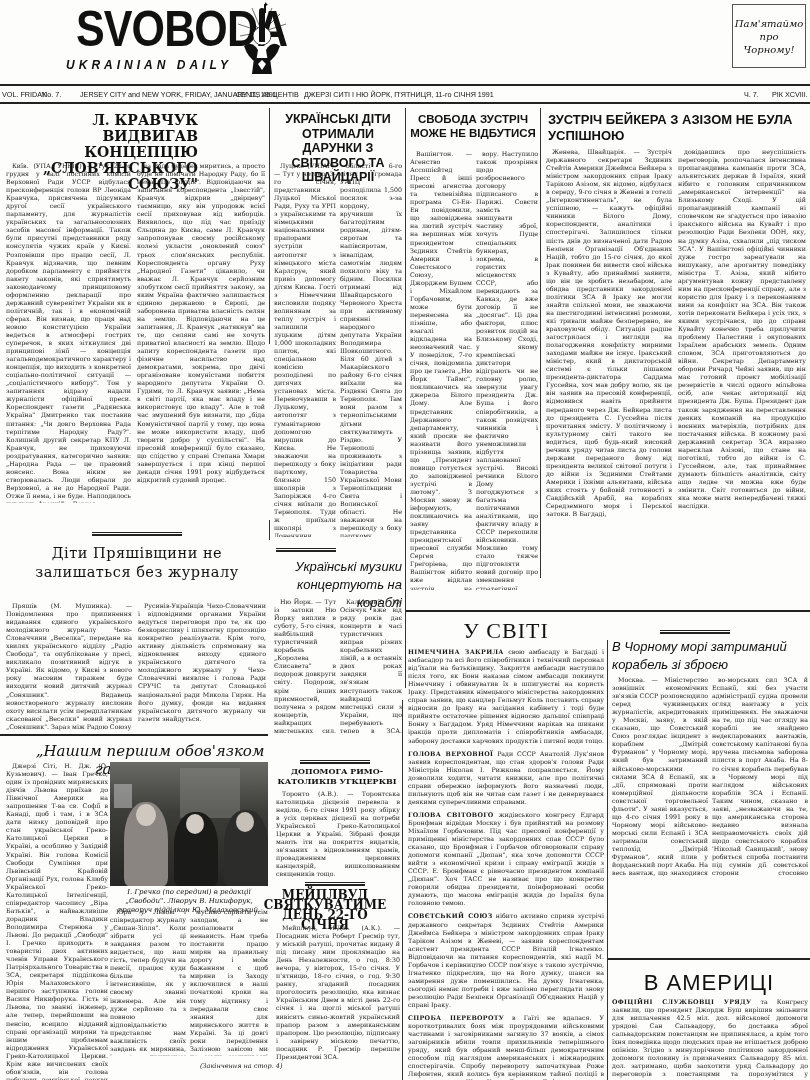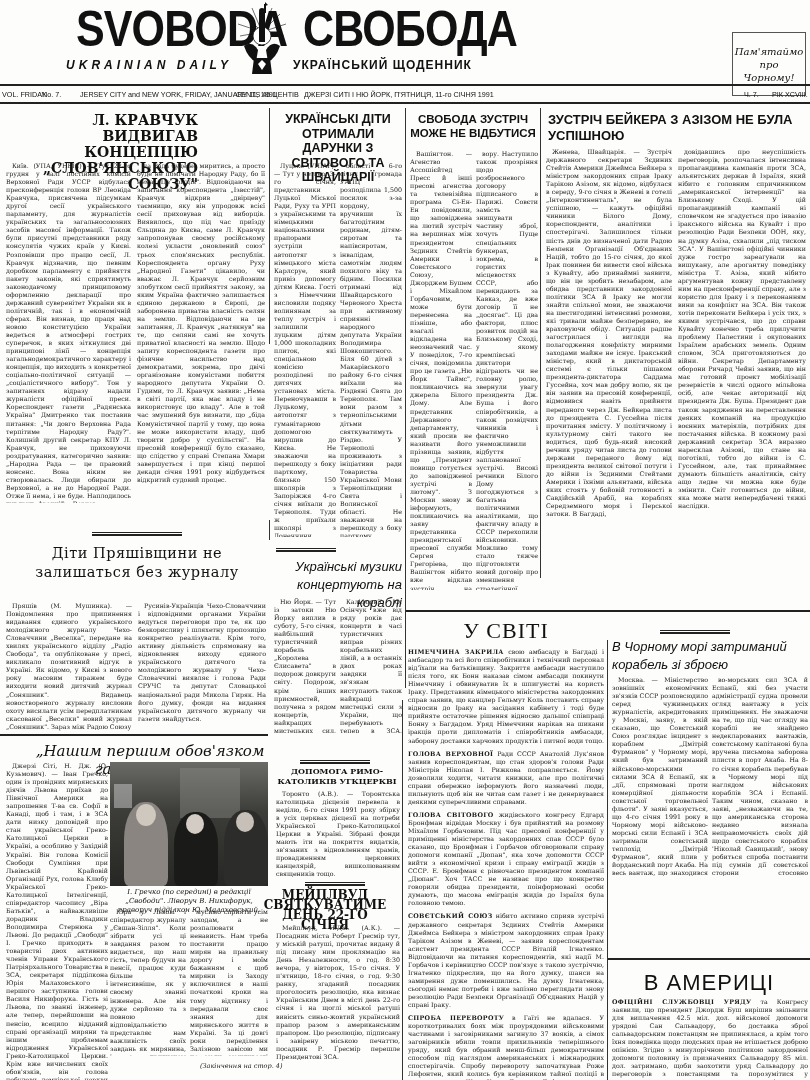--- a/index.html
+++ b/index.html
@@ -6,21 +6,21 @@
   html, body { width: 810px; height: 1080px; background: #fdfdfb; overflow: hidden; }
   body { font-family: "DejaVu Serif", serif; color: #111; position: relative; }
 
   .masthead { position: absolute; left: 0; top: 0; width: 810px; height: 82px; }
   .mast-lat { position: absolute; left: 64px; top: 2px; width: 170px; text-align: center; }
   .mast-cyr { position: absolute; left: 290px; top: 2px; width: 185px; text-align: center; }
   .mast-title { font-family: "Liberation Sans", sans-serif; font-weight: 700; font-size: 50px; letter-spacing: -1px; line-height: 54px; transform: scaleX(0.86); transform-origin: center; display: block; }
   .mast-sub { font-family: "Liberation Sans", sans-serif; font-weight: 700; font-style: italic; font-size: 12px; letter-spacing: 4px; display: block; margin-top: 2px; }
   .mast-cyr .mast-sub { font-style: normal; letter-spacing: 1px; font-size: 12px; }
   .emblem { position: absolute; left: 236px; top: 2px; width: 52px; height: 72px; }
-  .remember-box { position: absolute; left: 732px; top: 4px; width: 74px; height: 64px; border: 1px solid #555; display: flex; align-items: center; justify-content: center; text-align: center; font-style: italic; font-size: 10px; line-height: 13px; font-family: "DejaVu Serif", serif; margin-top: 28px; }
+  .remember-box { position: absolute; left: 732px; top: 4px; width: 74px; height: 64px; border: 1px solid #555; display: flex; align-items: center; justify-content: center; text-align: center; font-style: italic; font-size: 10px; line-height: 13px; font-family: "DejaVu Serif", serif; }
 
   .dateline { position: absolute; left: 0; top: 84px; width: 810px; height: 20px; border-top: 2px solid #222; border-bottom: 2px solid #222; display: flex; align-items: center; font-family: "Liberation Sans", sans-serif; font-size: 7.2px; white-space: nowrap; }
   .dateline span { position: absolute; }
 
   .col-rule { position: absolute; width: 1px; background: #333; }
   .hrule { position: absolute; height: 2px; background: #222; }
   .deco-rule { position: absolute; height: 4px; border-top: 1px solid #222; border-bottom: 2px solid #222; }
 
   .headline { position: absolute; font-family: "Liberation Sans", sans-serif; font-weight: 700; line-height: 1.12; }
   .headline.serif { font-family: "DejaVu Serif", serif; }
@@ -60,24 +60,20 @@
     <circle cx="26" cy="34" r="9" fill="#fff" stroke="#111" stroke-width="0.8"></circle>
     <rect x="23" y="10" width="6" height="30" fill="#111"></rect>
     <circle cx="26" cy="9" r="3" fill="#111"></circle>
     <rect x="28" y="2" width="2" height="9" fill="#111"></rect>
     <path d="M29 0 L32 3 L29 4 Z" fill="#111"></path>
     <path d="M8 44 Q16 38 22 48 L20 60 Q12 56 8 44 Z" fill="#111"></path>
     <path d="M44 44 Q36 38 30 48 L32 60 Q40 56 44 44 Z" fill="#111"></path>
     <path d="M18 56 L34 56 L36 72 L16 72 Z" fill="#111"></path>
     <path d="M22 62 L26 58 L30 62 L26 68 Z" fill="#fff"></path>
   </svg>
-  <div class="mast-cyr">
-    <span class="mast-title">СВОБОДА</span>
-    <span class="mast-sub">УКРАЇНСЬКИЙ ЩОДЕННИК</span>
-  </div>
   <div class="remember-box">
     <div>
       <div>Пам'ятаймо</div>
       <div>про</div>
       <div>Чорному!</div>
     </div>
   </div>
 </div>
 
 <div class="dateline">

